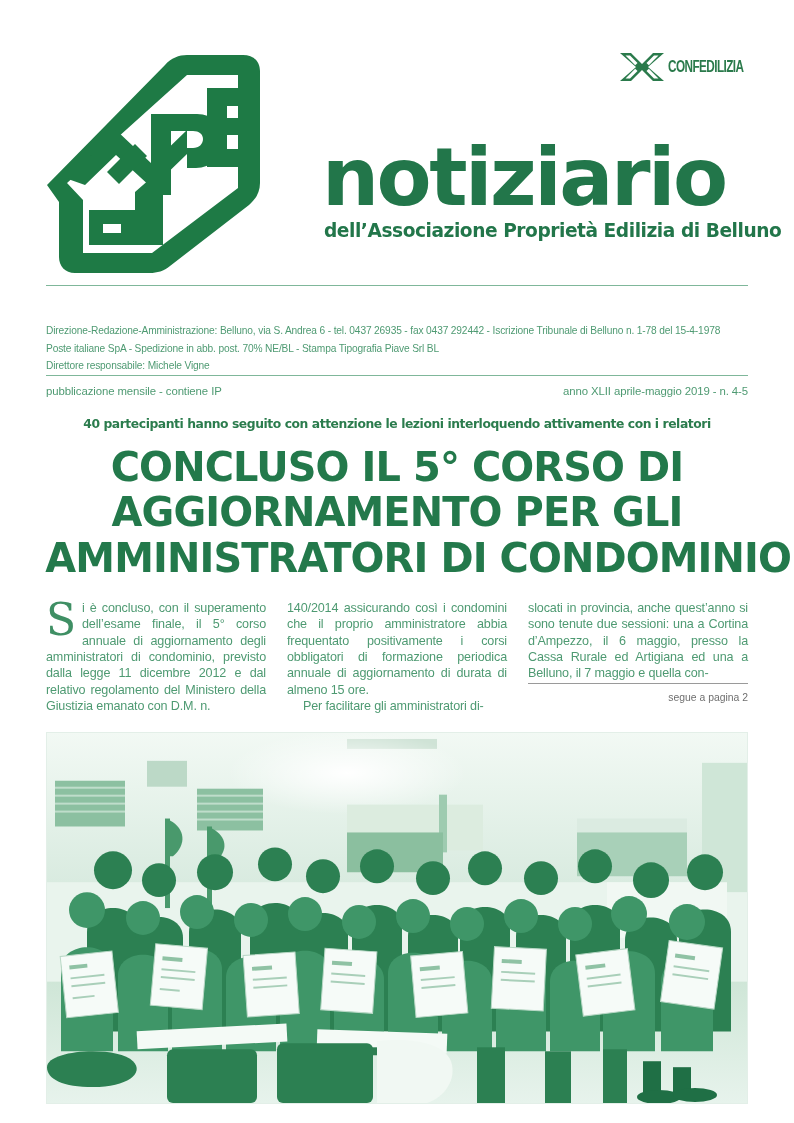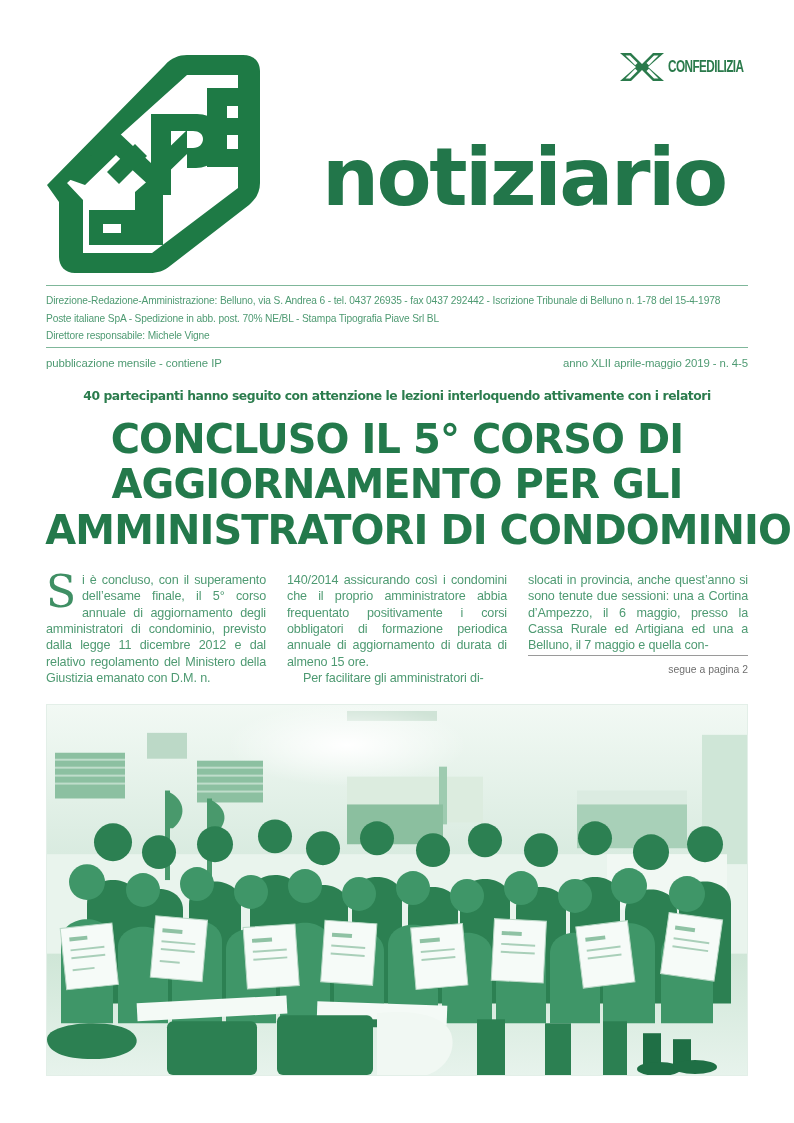--- a/index.html
+++ b/index.html
@@ -96,21 +96,21 @@
   .colophon {
     margin: 0 46px;
     padding: 6px 0 5px 0;
     font-family: "Liberation Sans", sans-serif;
     font-size: 10.2px;
     color: #4e9a72;
     line-height: 1.62;
     transform: scaleY(1.06);
     transform-origin: left top;
   }
-  .colophon .line1 { white-space: nowrap; letter-spacing: -0.15px; }
+  .colophon .line1 { white-space: nowrap; letter-spacing: -0.15px; margin-top: 28px; }
   .colophon .line2 {
     display: flex;
     justify-content: space-between;
     white-space: nowrap;
     letter-spacing: -0.15px;
     flex-direction: column;
   }
 
   .pubrow {
     margin: 0 46px;
@@ -249,20 +249,21 @@
                    L124 79 L124 143 L104 143 Z"></path>
 
           <path d="M160 36 L212 36 L212 54 L180 54 L180 66 L206 66 L206 83 L180 83
                    L180 97 L212 97 L212 115 L160 115 Z"></path>
         </g>
       </svg>
     </div>
 
     <div class="masthead">
       <h1 class="masthead-title">notiziario</h1>
+      <div class="masthead-sub">dell’Associazione Proprietà Edilizia di Belluno</div>
     </div>
   </div>
 
   <hr class="rule thick">
   <div class="colophon">
     <div class="line1">Direzione-Redazione-Amministrazione: Belluno, via S. Andrea 6 - tel. 0437 26935 - fax 0437 292442 - Iscrizione Tribunale di Belluno n. 1-78 del 15-4-1978</div>
     <div class="line2">
       <span>Poste italiane SpA - Spedizione in abb. post. 70% NE/BL - Stampa Tipografia Piave Srl BL</span>
       <span>Direttore responsabile: Michele Vigne</span>
     </div>

